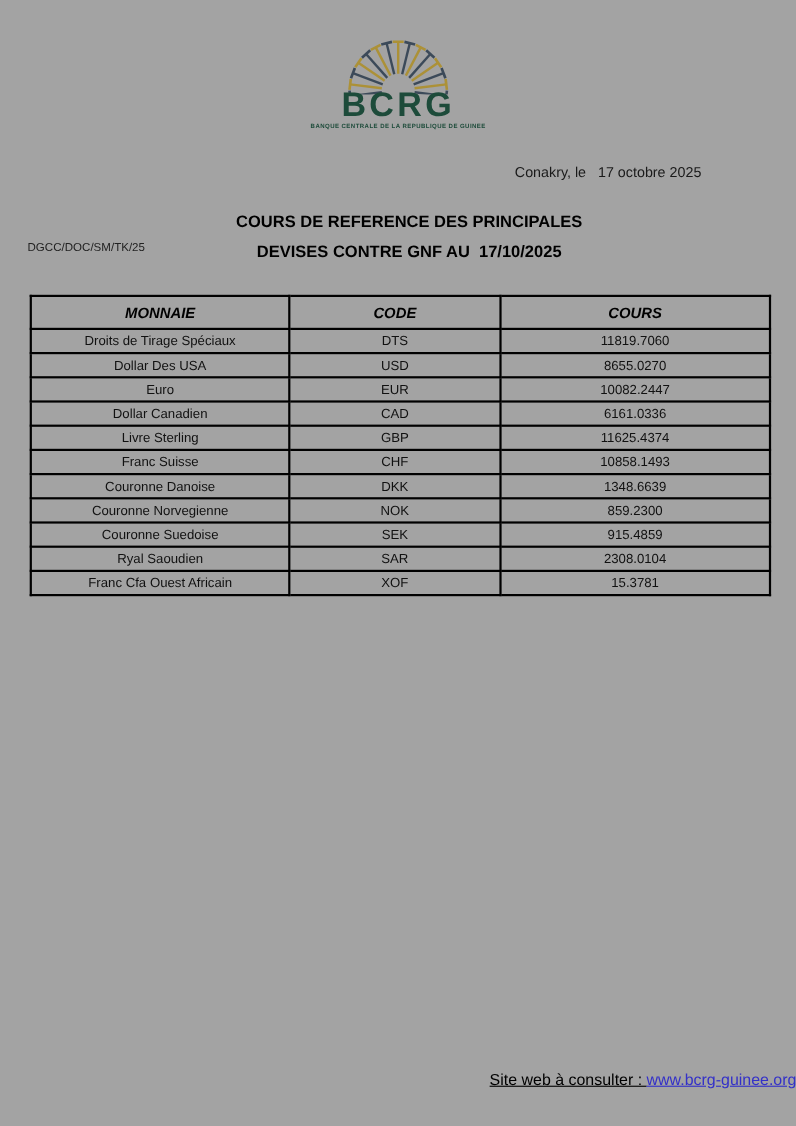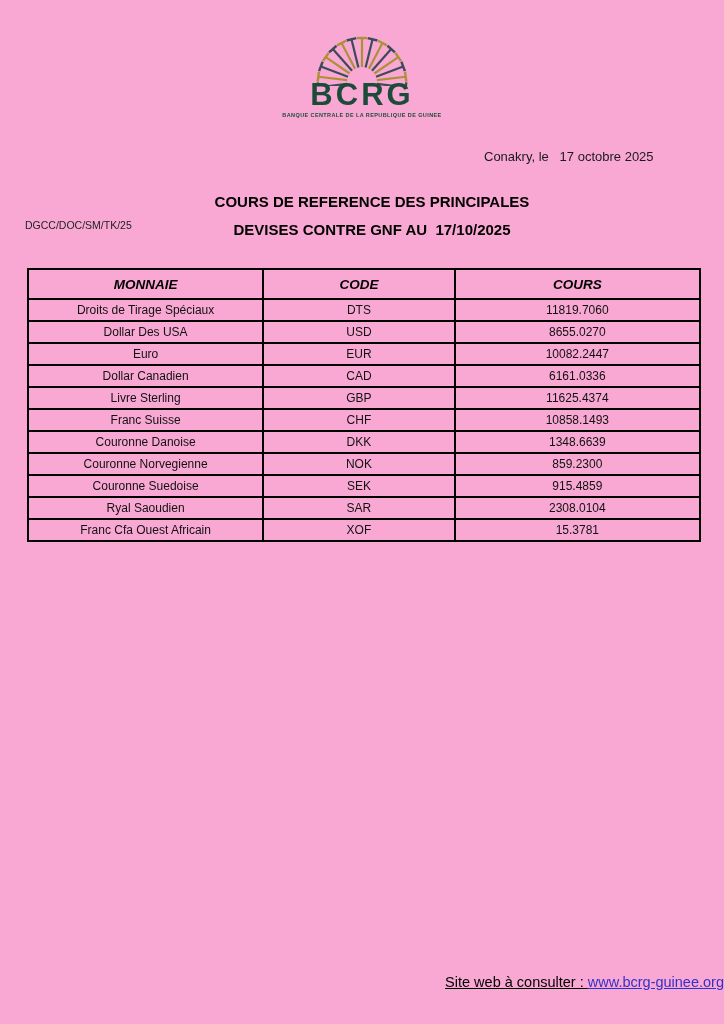--- a/index.html
+++ b/index.html
@@ -3,21 +3,21 @@
 <meta charset="utf-8">
 <title>Document</title>
 <style>
   * { box-sizing: border-box; }
   html, body { margin: 0; padding: 0; background: #ffffff; }
   body { font-family: "Liberation Sans", sans-serif; }
   .page {
     position: relative;
     width: 724px;
     height: 1024px;
-    background: #f9a8d4;
+    background: #a3a3a3;
     overflow: hidden;
     margin: 0 auto;
   }
 
   
   .logo { position: absolute; top: 16px; left: 0; right: 0; text-align: center; }
   .logo svg { display: block; margin: 0 auto; }
   .logo-text {
     font-family: "Liberation Sans", sans-serif;
     font-weight: bold;
@@ -32,21 +32,21 @@
     font-weight: bold;
     letter-spacing: 0.4px;
     color: #1d4b3a;
     margin-top: 2px;
   }
 
   
   .date-line {
     position: absolute;
     top: 149px;
-    left: 484px;
+    left: 468px;
     font-size: 13px;
     color: #1a1a1a;
     white-space: pre;
   }
 
   
   .ref-code {
     position: absolute;
     top: 219px;
     left: 25px;

